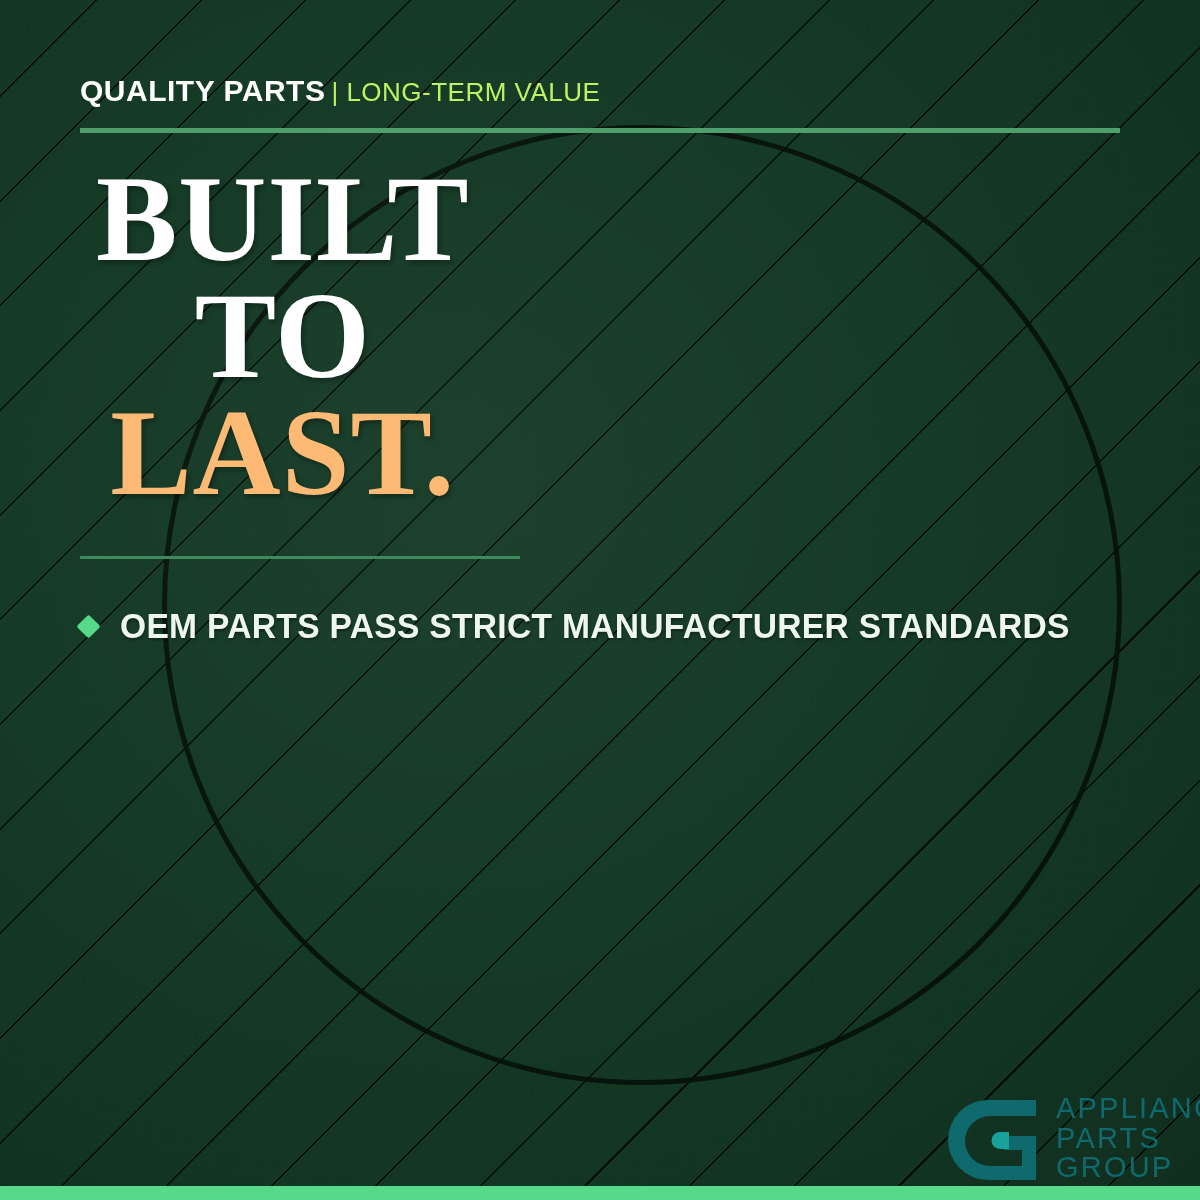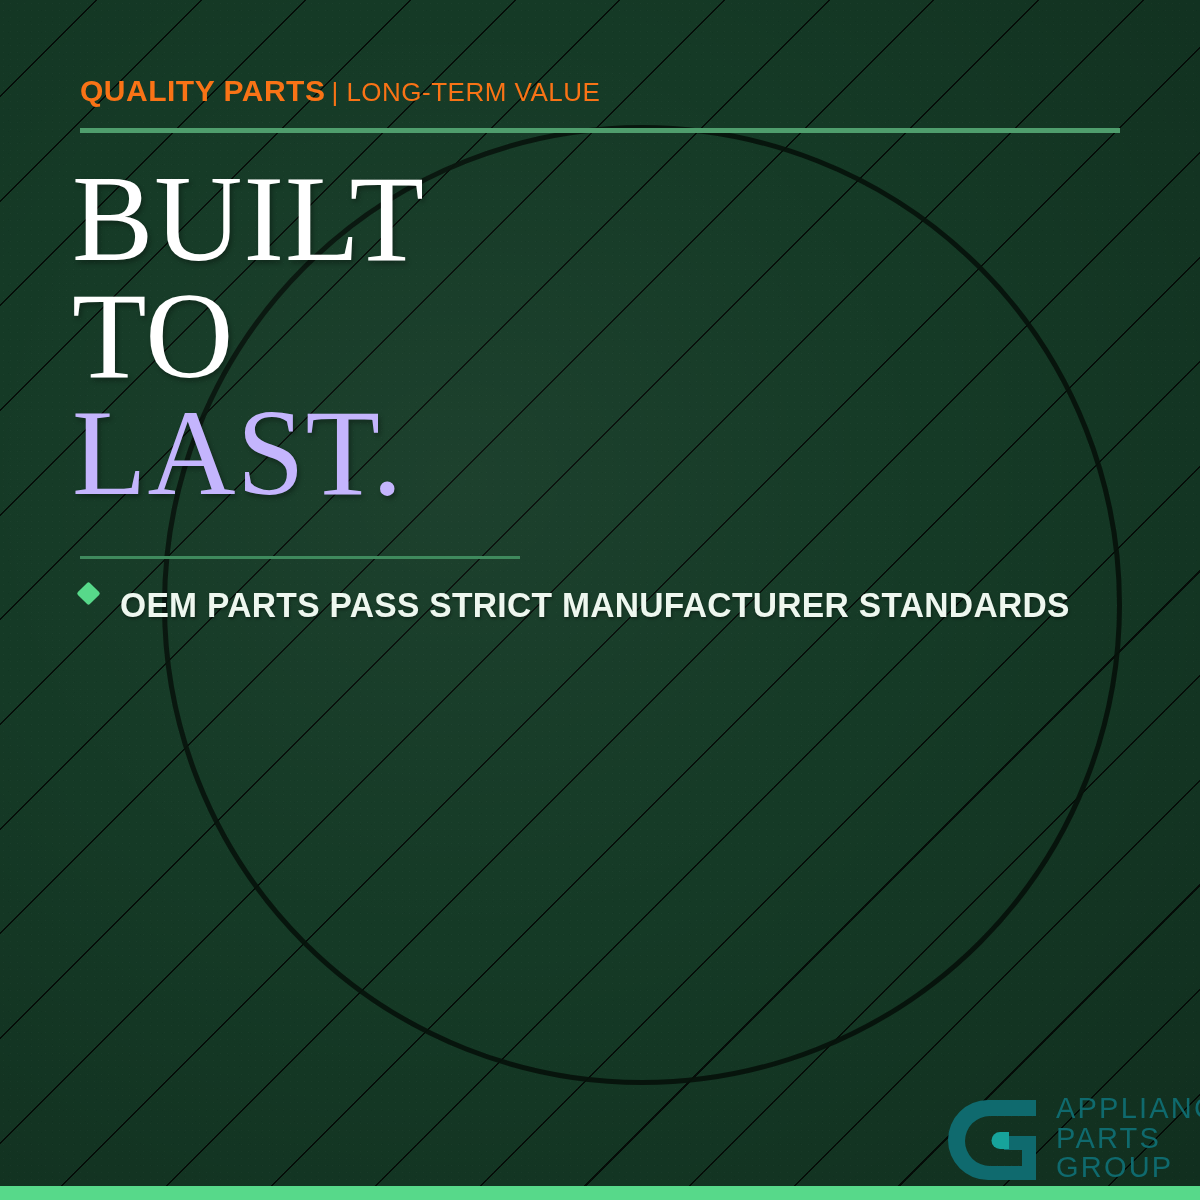--- a/index.html
+++ b/index.html
@@ -71,56 +71,57 @@
   .eyebrow {
     position: absolute;
     left: 80px;
     top: 74px;
     white-space: nowrap;
   }
   .eyebrow-main {
     font-size: 30px;
     font-weight: bold;
     letter-spacing: 0.5px;
-    color: #f97316;
+    color: #ffffff;
   }
   .eyebrow-sub {
     font-size: 26px;
     font-weight: normal;
     letter-spacing: 0.5px;
-    color: #f97316;
+    color: #bef264;
     margin-left: 6px;
     text-align: center;
   }
   .header-rule {
     position: absolute;
     left: 80px;
     top: 128px;
     width: 1040px;
     height: 5px;
     background: #4f9e6d;
   }
 
   
   .headline {
     position: absolute;
-    left: 72px;
+    left: 96px;
     top: 160px;
     font-family: "Liberation Serif", serif;
-    font-weight: normal;
+    font-weight: bold;
     font-size: 122px;
     line-height: 0.96;
     letter-spacing: 1px;
+    text-align: center;
   }
   .headline .ln {
     display: block;
     text-shadow: 2px 3px 5px rgba(0,0,0,0.33);
   }
   .ln-white { color: #ffffff; }
-  .ln-accent { color: #c4b5fd; }
+  .ln-accent { color: #fdba74; }
 
   
   .sub-rule {
     position: absolute;
     left: 80px;
     top: 556px;
     width: 440px;
     height: 3px;
     background: #3f8a5d;
   }
@@ -130,21 +131,21 @@
     position: absolute;
     left: 80px;
     top: 585px;
     width: 1075px;
     list-style: none;
     margin: 0;
     padding: 0;
   }
   .bullet {
     display: flex;
-    align-items: flex-start;
+    align-items: center;
     height: 82px;
   }
   .bullet-marker {
     flex: 0 0 auto;
     width: 17px;
     height: 17px;
     background: #57d98a;
     transform: rotate(45deg);
     margin-right: 23px;
     border-radius: 2px;

